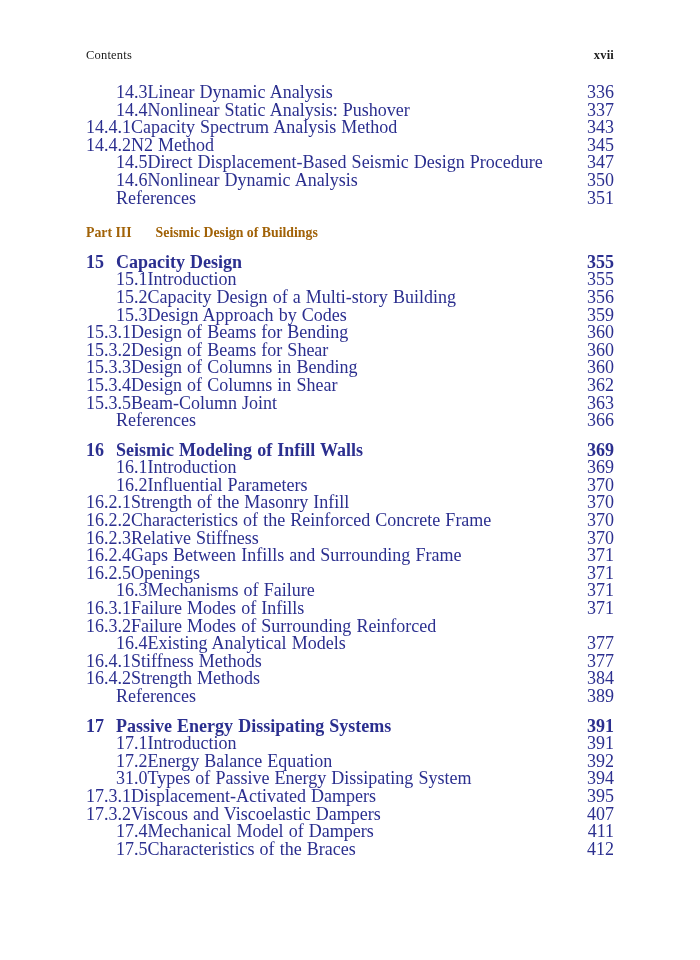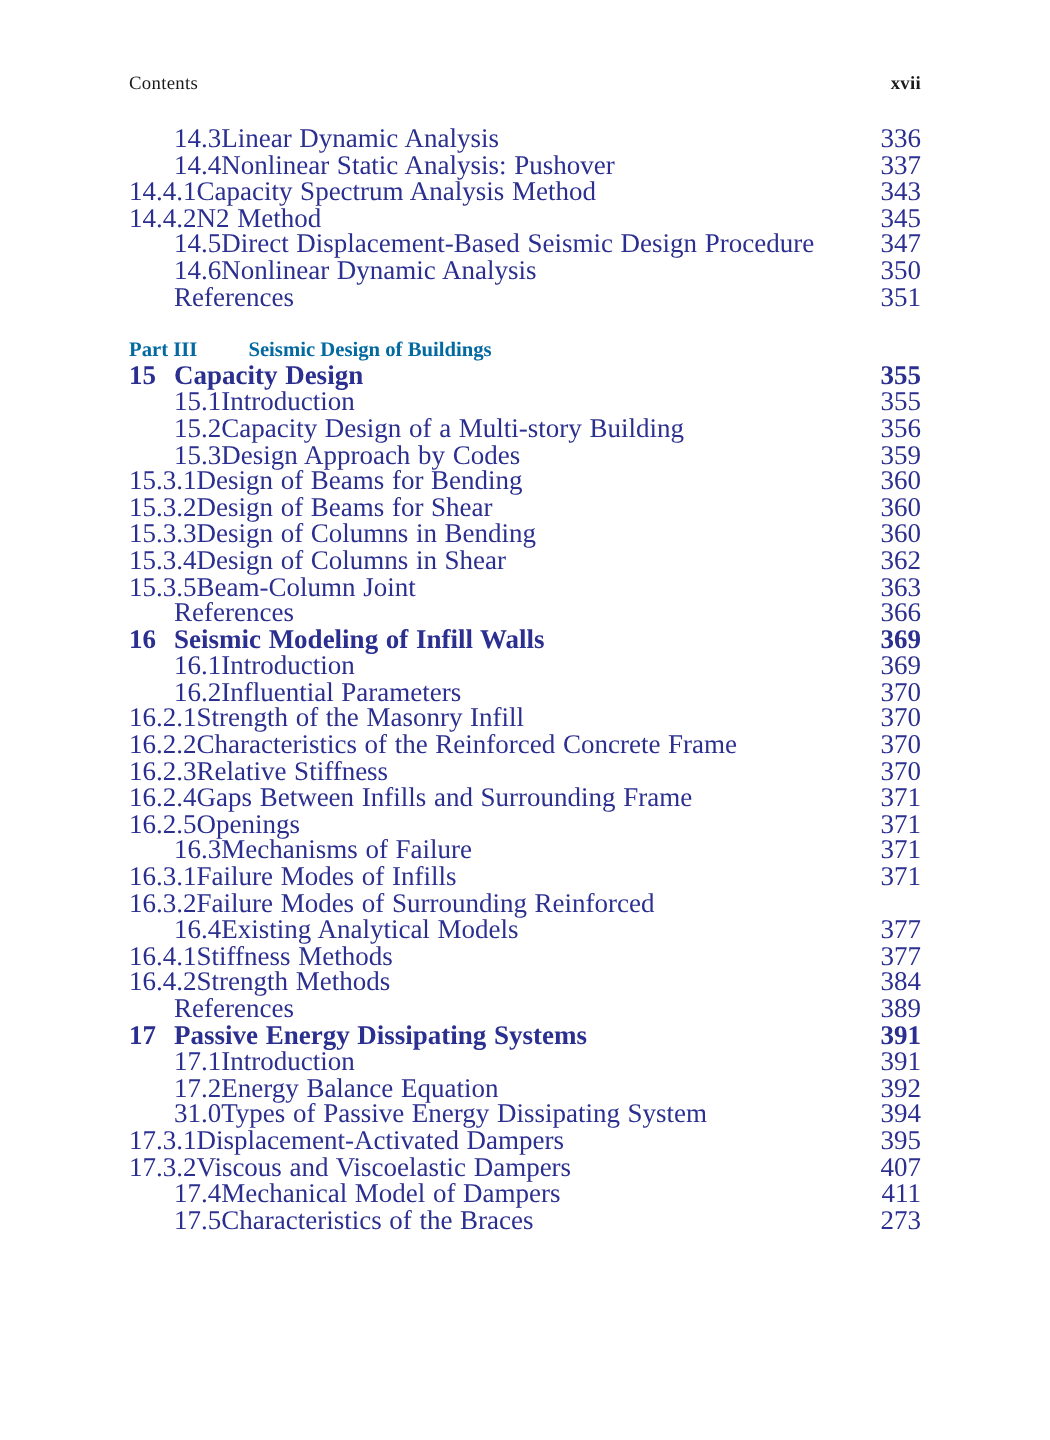--- a/index.html
+++ b/index.html
@@ -102,34 +102,34 @@
   .row.lvl-sub .num { flex-basis: 44px; }
 
   
   .row.lvl-ref .num { flex-basis: 0px; margin-left: 30px; }
 
   
   .row.lvl-subcont .num { flex-basis: 44px; margin-left: 72px; }
 
   
   .gap-before { margin-top: 17px; }
-  .gap-small  { margin-top: 0; }
+  .gap-small  { margin-top: 12px; }
 
   
   .part {
     display: flex;
     align-items: baseline;
     font-size: 13.8px;
     line-height: 17.6px;
     font-weight: 700;
-    color: #0369a1;
+    color: #a16207;
     white-space: nowrap;
   }
   .part .part-label { flex: 0 0 auto; }
-  .part .part-title { margin-left: 34px; }
+  .part .part-title { margin-left: 24px; }
 
   
   .ws { word-spacing: 0.6px; }
 </style>
 </head>
 <body>
 
 <div class="page">
 
   <div class="runhead">
@@ -373,17 +373,17 @@
       <div class="row lvl-sec">
         <span class="num">17.4</span>
         <span class="title ws">Mechanical Model of Dampers</span>
         <span class="leader"></span>
         <span class="folio">411</span>
       </div>
       <div class="row lvl-sec">
         <span class="num">17.5</span>
         <span class="title ws">Characteristics of the Braces</span>
         <span class="leader"></span>
-        <span class="folio">273</span>
+        <span class="folio">412</span>
       </div>
     </div>
 
 </div>
 
 </body></html>

